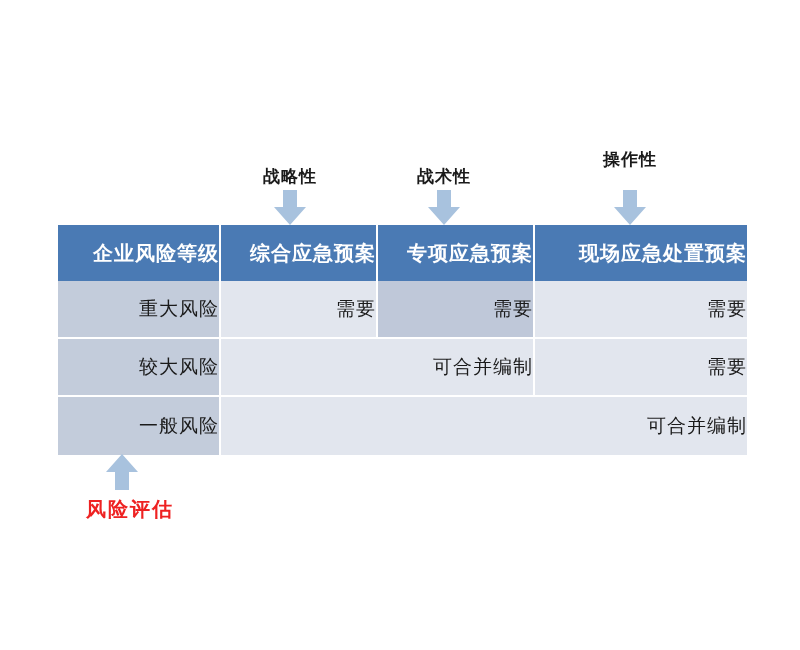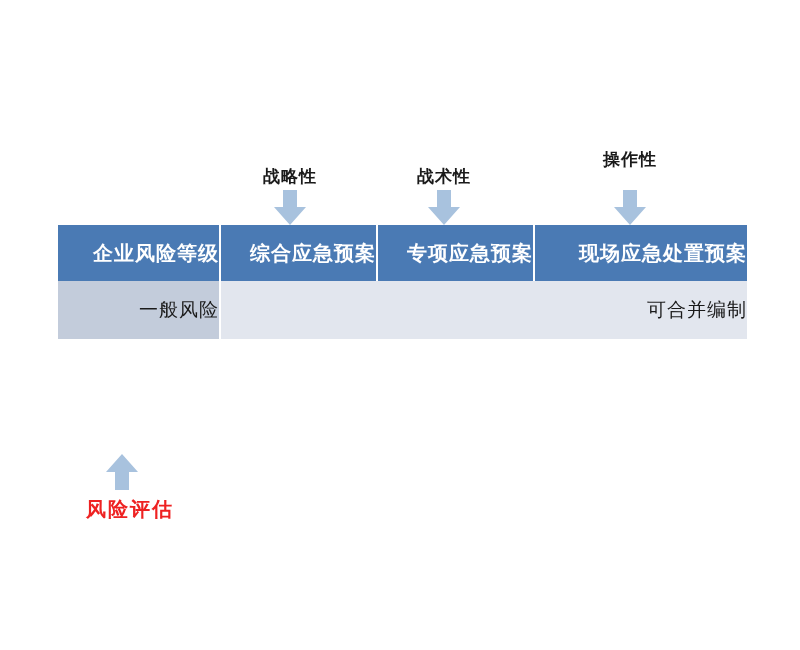--- a/index.html
+++ b/index.html
@@ -148,20 +148,31 @@
     <thead>
       <tr>
         <th>企业风险等级</th>
         <th>综合应急预案</th>
         <th>专项应急预案</th>
         <th>现场应急处置预案</th>
       </tr>
     </thead>
     <tbody>
       <tr>
+        <td class="cell-rowhead">重大风险</td>
+        <td class="cell-light">需要</td>
+        <td class="cell-dark">需要</td>
+        <td class="cell-light">需要</td>
+      </tr>
+      <tr>
+        <td class="cell-rowhead">较大风险</td>
+        <td class="cell-light" colspan="2">可合并编制</td>
+        <td class="cell-light">需要</td>
+      </tr>
+      <tr>
         <td class="cell-rowhead">一般风险</td>
         <td class="cell-light" colspan="3">可合并编制</td>
       </tr>
     </tbody>
   </table>
 
   <svg class="arrow-up" viewBox="0 0 34 38">
     <polygon points="17,1 33,19 24,19 24,37 10,37 10,19 1,19" fill="#a8c2de"></polygon>
   </svg>
 

